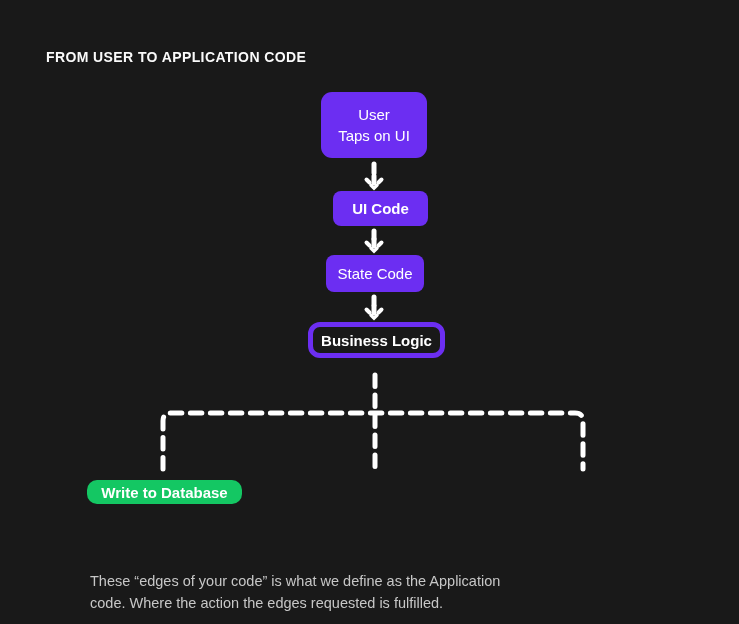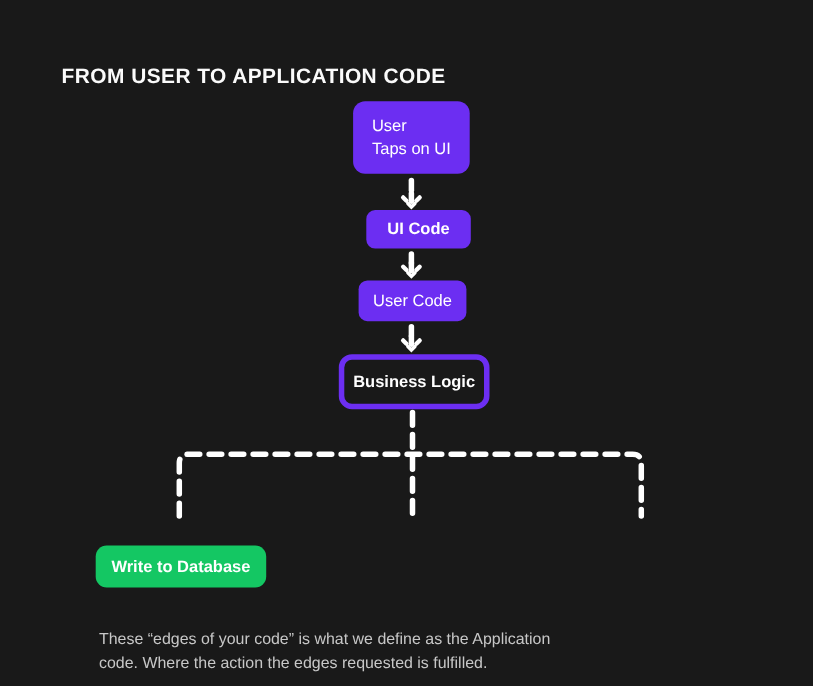--- a/index.html
+++ b/index.html
@@ -12,38 +12,38 @@
     width: 739px;
     height: 624px;
     background: #191919;
     font-family: "Liberation Sans", "DejaVu Sans", sans-serif;
     overflow: hidden;
   }
   .page-title {
     position: absolute;
     left: 38px;
     top: 41px;
-    margin: 18px;
-    font-size: 19px;
+    margin: 8px;
+    font-size: 14px;
     font-weight: 700;
     letter-spacing: 0.4px;
     color: #FAFAFA;
   }
   .connectors {
     position: absolute;
     left: 0;
     top: 0;
     pointer-events: none;
   }
   .node {
     position: absolute;
     display: flex;
     align-items: center;
     justify-content: center;
-    text-align: left;
+    text-align: center;
     color: #FFFFFF;
     box-sizing: border-box;
   }
   .node-purple {
     background: #6C2EF2;
     font-size: 15px;
     font-weight: 400;
   }
   .node-user-taps {
     left: 321px; top: 92px; width: 106px; height: 66px;
@@ -54,35 +54,34 @@
   .node-ui-code {
     left: 333px; top: 191px; width: 95px; height: 35px;
     border-radius: 8px;
     font-weight: bold;
   }
   .node-state-code {
     left: 326px; top: 255px; width: 98px; height: 37px;
     border-radius: 8px;
   }
   .node-business-logic {
-    left: 308px; top: 322px; width: 137px; height: 50px;
+    left: 308px; top: 322px; width: 137px; height: 36px;
     border-radius: 12px;
     border: 5px solid #6C2EF2;
     background: transparent;
     font-size: 15px;
     font-weight: 700;
   }
   .node-green {
     background: #14C763;
     top: 480px;
-    height: 38px;
+    height: 24px;
     border-radius: 10px;
     font-size: 15px;
     font-weight: 700;
-    margin-top: 16px;
   }
   .node-write-db   { left: 87px;  width: 155px; }
   .node-http-req   { left: 284px; width: 168px; }
   .node-read-disk  { left: 495px; width: 185px; }
   .caption {
     position: absolute;
     left: 90px;
     top: 546px;
     font-size: 14.5px;
     line-height: 22px;
@@ -126,21 +125,21 @@
       <path d="M 163 469 L 163 421 Q 163 413 171 413 L 575 413 Q 583 413 583 421 L 583 469"></path>
       <path d="M 375 375 L 375 469"></path>
     </g>
   </svg>
 
   <div class="node node-purple node-user-taps">User
 Taps on UI</div>
 
   <div class="node node-purple node-ui-code">UI Code</div>
 
-  <div class="node node-purple node-state-code">User Code</div>
+  <div class="node node-purple node-state-code">State Code</div>
 
   <div class="node node-business-logic">Business Logic</div>
 
   <div class="node node-green node-write-db">Write to Database</div>
 
 
 
   <div class="caption">
     <div>These “edges of your code” is what we define as the Application</div>
     <div>code. Where the action the edges requested is fulfilled.</div>

